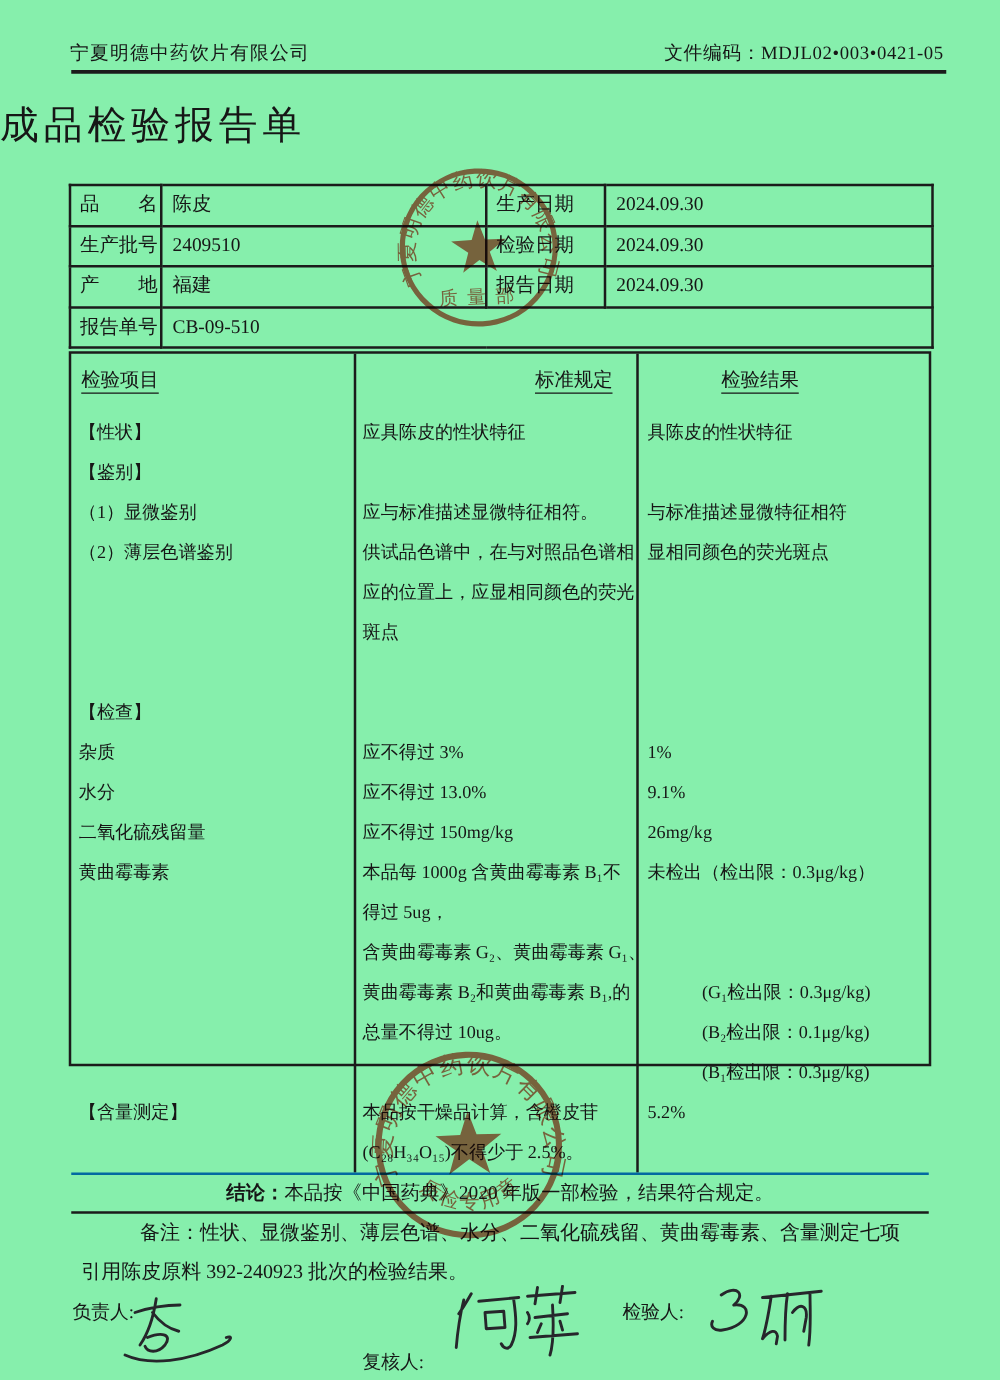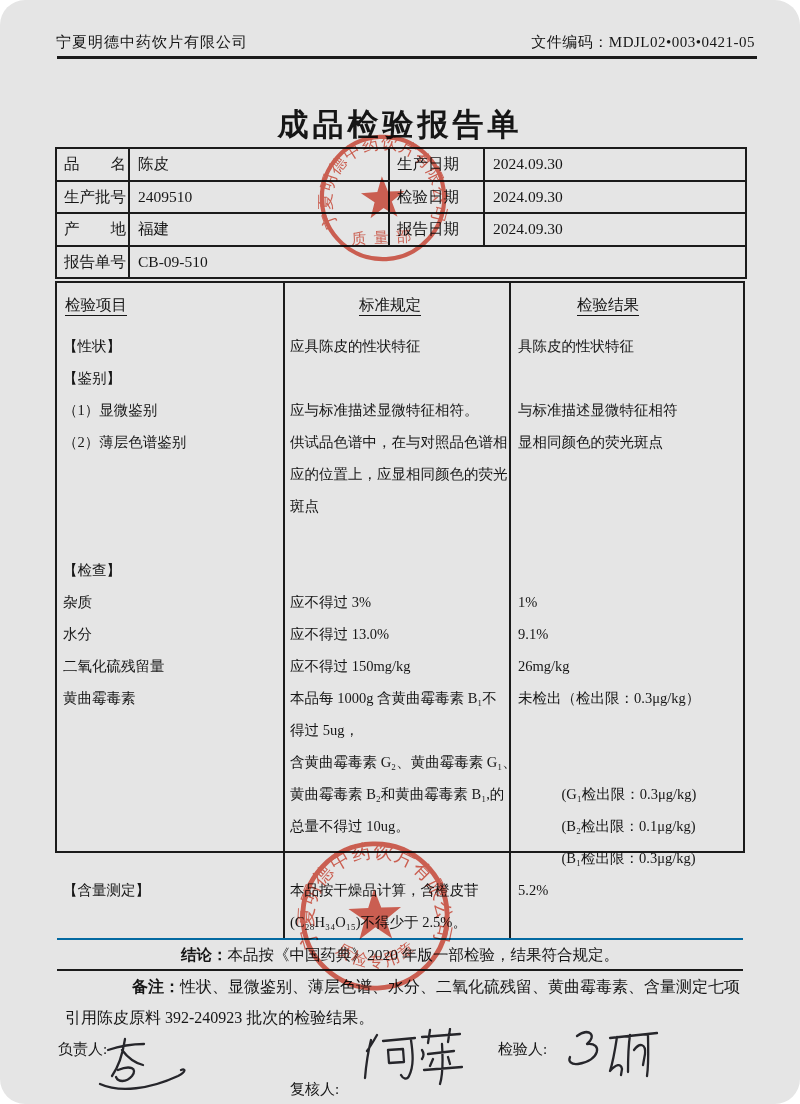--- a/index.html
+++ b/index.html
@@ -1,55 +1,55 @@
 <!DOCTYPE html>
 <html><head>
 <meta charset="utf-8">
 <style>
   html,body{margin:0;padding:0;background:#ffffff;}
-  .page{position:relative;width:800px;height:1104px;background:#e5e5e5;overflow:hidden;
-        font-family:"Liberation Serif","DejaVu Serif",serif;color:#161616;border-radius:25px;}
+  .page{position:relative;width:800px;height:1104px;background:#86efac;overflow:hidden;
+        font-family:"Liberation Serif","DejaVu Serif",serif;color:#161616;}
   
   .hdr-company{position:absolute;left:56px;top:33px;font-size:15px;letter-spacing:1px;}
   .hdr-code{position:absolute;right:45px;top:33px;font-size:15px;letter-spacing:.5px;}
   .hdr-rule{position:absolute;left:57px;top:56px;width:700px;height:2.5px;background:#1b1b1b;}
   
-  .title{position:absolute;left:0;top:104px;width:100%;text-align:center;
-         font-size:31px;font-weight:bold;letter-spacing:4px;}
+  .title{position:absolute;left:0;top:79px;width:100%;text-align:left;
+         font-size:31px;font-weight:normal;letter-spacing:4px;}
   
   .info-table{position:absolute;left:55px;top:147px;border-collapse:collapse;table-layout:fixed;width:690px;}
   .info-table td{border:2px solid #1b1b1b;height:30.5px;padding:0 0 0 8px;
                  font-size:15.5px;line-height:30.5px;white-space:pre;overflow:visible;}
   .info-table td.lbl{padding-left:7px;}
   
   .main-table{position:absolute;left:55px;top:281px;width:690px;height:572px;
               border:2px solid #1b1b1b;box-sizing:border-box;}
   .vline{position:absolute;top:0;width:2px;height:655px;background:#1b1b1b;}
   .vline.v1{left:226px;} .vline.v2{left:452px;}
   .ghead{position:absolute;top:0;left:0;right:0;height:47px;}
   .ghead .th{position:absolute;top:0;line-height:44px;font-size:15.5px;
              text-decoration:underline;text-underline-offset:5px;white-space:pre;}
   .th.t1{left:8px;}
-  .th.t2{left:233px;width:200px;text-align:center;}
+  .th.t2{left:233px;width:200px;text-align:right;}
   .th.t3{left:461px;width:180px;text-align:center;}
   .gbody{position:absolute;top:47px;left:0;right:0;}
   .trow{position:relative;height:32px;}
   .trow .td{position:absolute;top:0;line-height:32px;font-size:14.5px;white-space:pre;}
   .td.c1{left:6px;width:216px;}
   .td.c2{left:233px;width:217px;}
   .td.c3{left:461px;width:223px;}
   .concl{position:absolute;top:655px;left:0;width:100%;height:31px;border-top:2px solid #0369a1;
          box-sizing:border-box;text-align:center;line-height:29px;font-size:15.5px;white-space:pre;}
   .concl .blabel{font-weight:bold;}
   .remark{position:absolute;top:686px;left:0;width:100%;height:66px;border-top:2px solid #1b1b1b;
           box-sizing:border-box;font-size:16px;}
   .remark .line{line-height:31px;white-space:pre;}
   .remark .l1{padding-left:55px;}
   .remark .l2{padding-left:8px;}
-  .remark .blabel{font-weight:bold;margin-left:20px;}
+  .remark .blabel{font-weight:normal;}
   
   .footer{position:absolute;left:0;top:1036px;width:100%;height:52px;font-size:15px;}
   .flabel{position:absolute;top:4px;white-space:pre;}
   .flabel.f1{left:58px;} .flabel.f2{left:290px;margin-top:40px;} .flabel.f3{left:498px;}
   .sig{position:absolute;}
   .sig path{fill:none;stroke:#26262b;stroke-width:2.3;stroke-linecap:round;stroke-linejoin:round;}
   .sig.s1{left:92px;top:-4px;width:130px;height:62px;}
   .sig.s2{left:358px;top:-8px;width:120px;height:58px;}
   .sig.s3{left:560px;top:-12px;width:110px;height:55px;}
   

